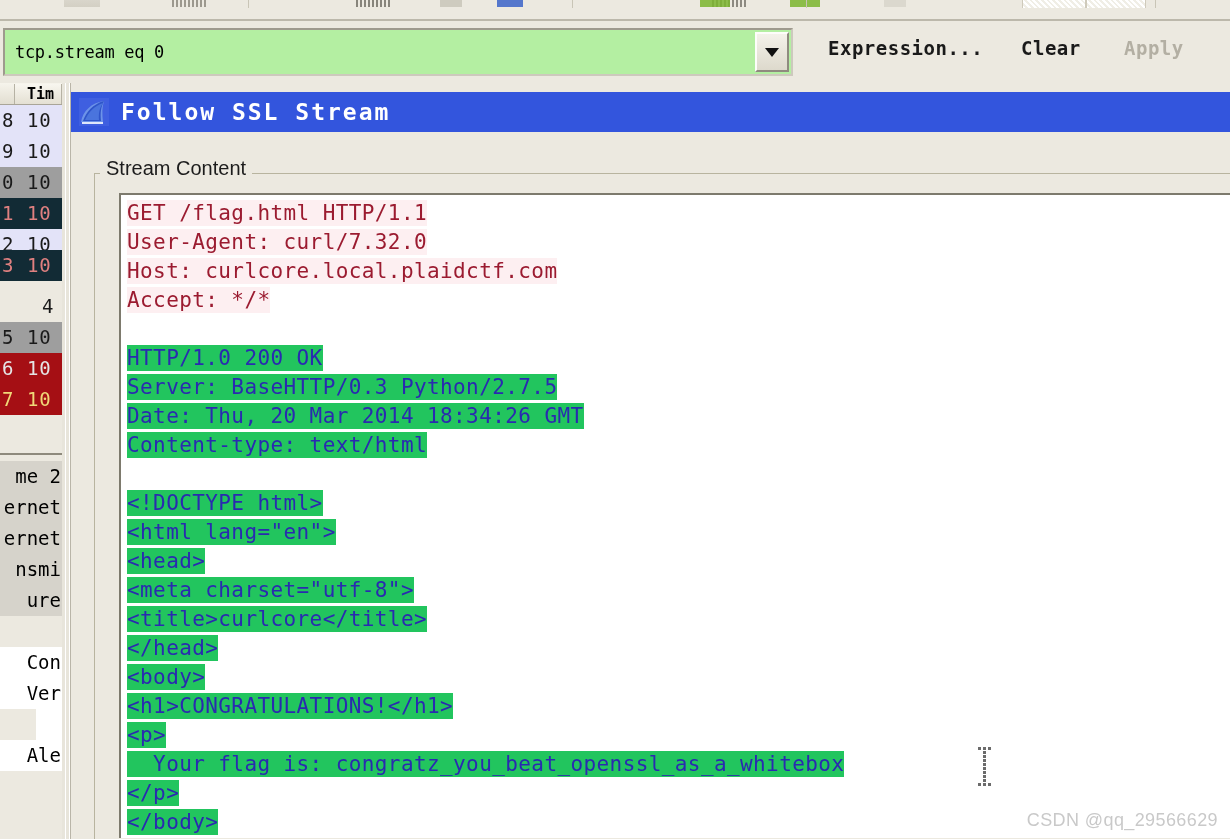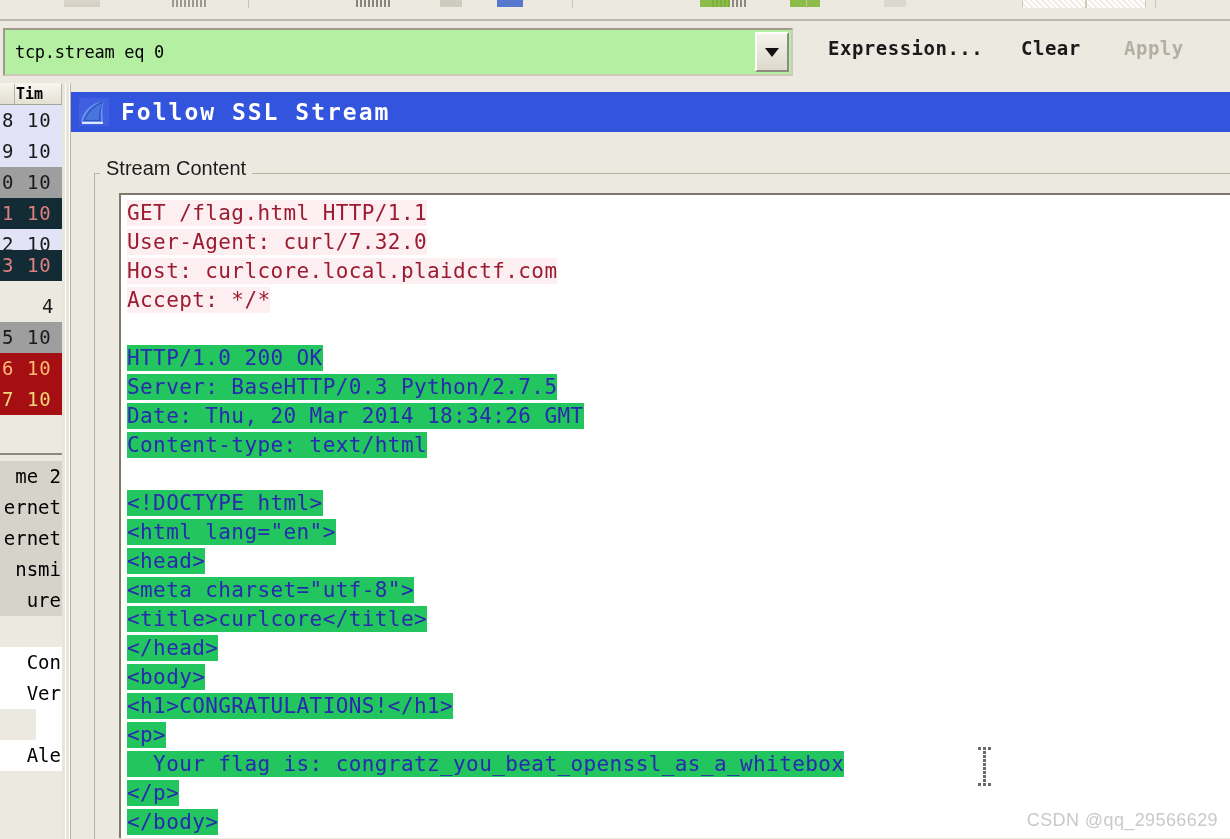--- a/index.html
+++ b/index.html
@@ -133,21 +133,21 @@
   #pl-header .hdr-cell {
     position: absolute;
     left: 14px; top: 1px;
     width: 48px; height: 20px;
     background: linear-gradient(#f8f6ef,#e4e0d3);
     border-left: 1px solid #b6b2a4;
     border-right: 1px solid #b6b2a4;
     font-size: 15px;
     font-weight: bold;
     color: #000;
-    padding-left: 1px;
+    padding-left: 12px;
     box-sizing: border-box;
     line-height: 20px;
   }
   .pkt-row {
     position: absolute;
     left: 0;
     width: 62px;
     height: 31px;
     font-size: 19px;
     line-height: 31px;
@@ -340,21 +340,21 @@
   </div>
   <div id="pkt-rows">
       <div class="pkt-row" style="top: 22px; background: rgb(227, 227, 248); color: rgb(26, 26, 26);">8 10</div>
       <div class="pkt-row" style="top: 53px; background: rgb(227, 227, 248); color: rgb(26, 26, 26);">9 10</div>
       <div class="pkt-row" style="top: 84px; background: rgb(158, 158, 158); color: rgb(26, 26, 26);">0 10</div>
       <div class="pkt-row" style="top: 115px; background: rgb(18, 43, 53); color: rgb(224, 128, 128);">1 10</div>
       <div class="pkt-row" style="top: 146px; background: rgb(227, 227, 248); color: rgb(26, 26, 26);">2 10</div>
       <div class="pkt-row" style="top: 167px; background: rgb(18, 43, 53); color: rgb(224, 128, 128);">3 10</div>
       <div class="pkt-row" style="top: 208px; background: rgb(236, 233, 224); color: rgb(26, 26, 26); margin-left: 40px;">4 10</div>
       <div class="pkt-row" style="top: 239px; background: rgb(158, 158, 158); color: rgb(26, 26, 26);">5 10</div>
-      <div class="pkt-row" style="top: 270px; background: rgb(165, 15, 20); color: #fdba74;">6 10</div>
+      <div class="pkt-row" style="top: 270px; background: rgb(165, 15, 20); color: #e5e5e5;">6 10</div>
       <div class="pkt-row" style="top: 301px; background: rgb(165, 15, 20); color: rgb(240, 216, 120);">7 10</div>
     </div>
   <div id="detail-sep" style="top: 370px;"></div>
   <div id="det-rows">
       <div class="det-row" style="top: 378px; background: rgb(214, 211, 203);">me 2</div>
       <div class="det-row" style="top: 409px; background: rgb(214, 211, 203);">ernet</div>
       <div class="det-row" style="top: 440px; background: rgb(214, 211, 203);">ernet</div>
       <div class="det-row" style="top: 471px; background: rgb(214, 211, 203);">nsmi</div>
       <div class="det-row" style="top: 502px; background: rgb(214, 211, 203);">ure</div>
       <div class="det-row" style="top: 533px; background: rgb(255, 255, 255); margin-top: 32px;">Lsv1</div>

